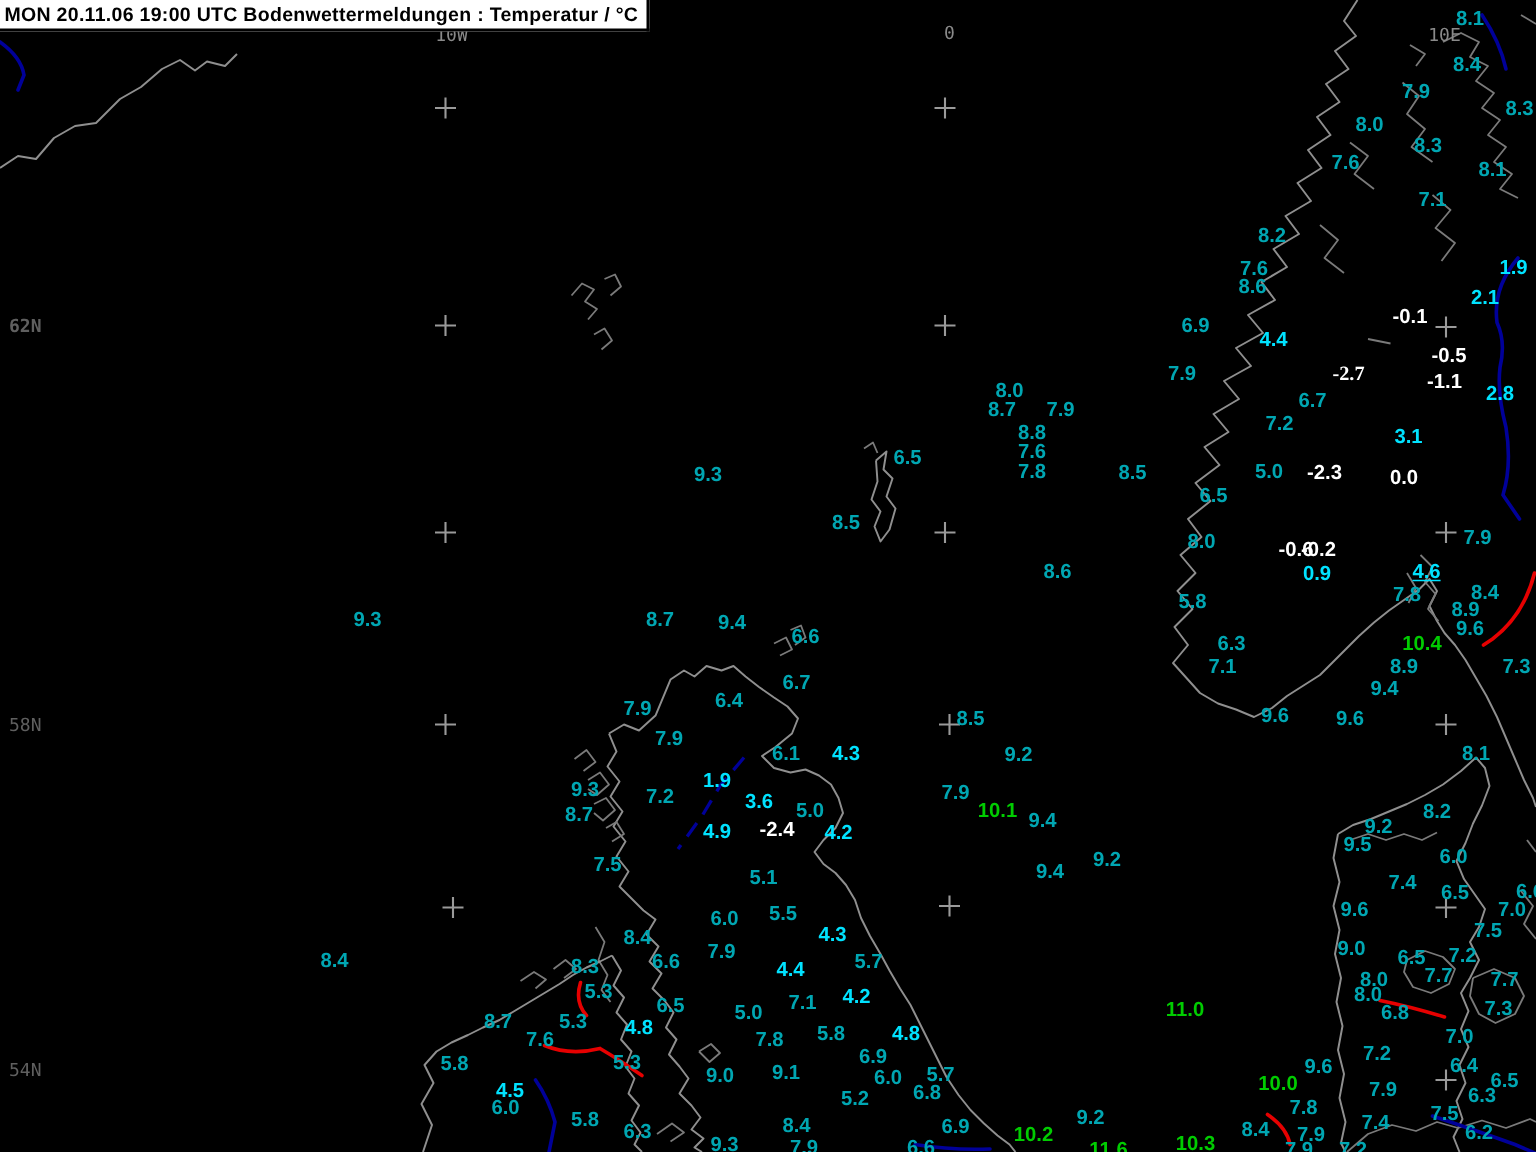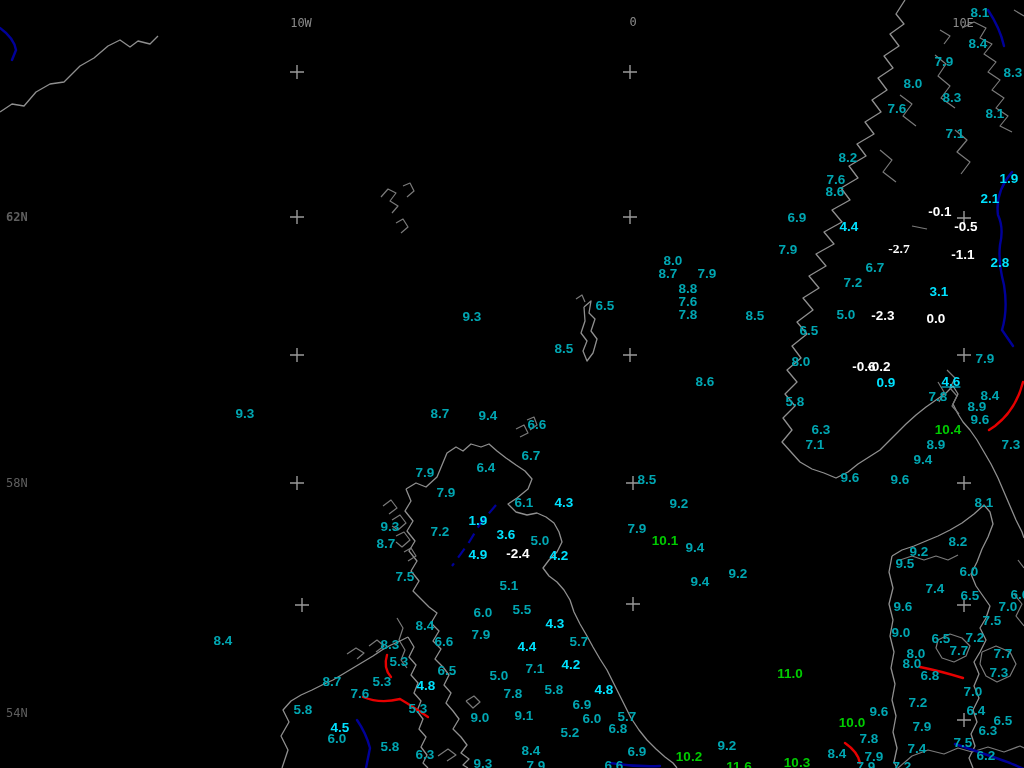--- a/index.html
+++ b/index.html
@@ -134,21 +134,21 @@
       <span class="stn v-m" style="left: 848px; top: 157px;">8.2</span>
       <span class="stn v-m" style="left: 836px; top: 179px;">7.6</span>
       <span class="stn v-m" style="left: 835px; top: 191px;">8.6</span>
       <span class="stn v-m" style="left: 797px; top: 217px;">6.9</span>
       <span class="stn v-c" style="left: 849px; top: 226px;">4.4</span>
       <span class="stn v-c" style="left: 1009px; top: 178px;">1.9</span>
       <span class="stn v-c" style="left: 990px; top: 198px;">2.1</span>
       <span class="stn v-w" style="left: 940px; top: 211px;">-0.1</span>
       <span class="stn v-m" style="left: 788px; top: 249px;">7.9</span>
       <span class="stn v-w" style="left: 899px; top: 249px; font-family: Liberation Serif, serif;">-2.7</span>
-      <span class="stn v-w" style="left: 966px; top: 226px;">-0.5</span>
+      <span class="stn v-w" style="left: 966px; top: 237px;">-0.5</span>
       <span class="stn v-w" style="left: 963px; top: 254px;">-1.1</span>
       <span class="stn v-c" style="left: 1000px; top: 262px;">2.8</span>
       <span class="stn v-m" style="left: 875px; top: 267px;">6.7</span>
       <span class="stn v-m" style="left: 853px; top: 282px;">7.2</span>
       <span class="stn v-c" style="left: 939px; top: 291px;">3.1</span>
       <span class="stn v-m" style="left: 673px; top: 260px;">8.0</span>
       <span class="stn v-m" style="left: 668px; top: 273px;">8.7</span>
       <span class="stn v-m" style="left: 707px; top: 273px;">7.9</span>
       <span class="stn v-m" style="left: 688px; top: 288px;">8.8</span>
       <span class="stn v-m" style="left: 688px; top: 301px;">7.6</span>
@@ -157,21 +157,21 @@
       <span class="stn v-m" style="left: 846px; top: 314px;">5.0</span>
       <span class="stn v-w" style="left: 883px; top: 315px;">-2.3</span>
       <span class="stn v-m" style="left: 809px; top: 330px;">6.5</span>
       <span class="stn v-w" style="left: 936px; top: 318px;">0.0</span>
       <span class="stn v-m" style="left: 472px; top: 316px;">9.3</span>
       <span class="stn v-m" style="left: 605px; top: 305px;">6.5</span>
       <span class="stn v-m" style="left: 564px; top: 348px;">8.5</span>
       <span class="stn v-m" style="left: 801px; top: 361px;">8.0</span>
       <span class="stn v-w" style="left: 864px; top: 366px;">-0.6</span>
       <span class="stn v-w" style="left: 879px; top: 366px;">-0.2</span>
-      <span class="stn v-c" style="left: 878px; top: 382px; margin-left: 8px;">0.9</span>
+      <span class="stn v-c" style="left: 878px; top: 382px;">0.9</span>
       <span class="stn v-c" style="left: 951px; top: 381px; text-decoration: underline;">4.6</span>
       <span class="stn v-m" style="left: 985px; top: 358px;">7.9</span>
       <span class="stn v-m" style="left: 938px; top: 396px;">7.8</span>
       <span class="stn v-m" style="left: 990px; top: 395px;">8.4</span>
       <span class="stn v-m" style="left: 977px; top: 406px;">8.9</span>
       <span class="stn v-m" style="left: 980px; top: 419px;">9.6</span>
       <span class="stn v-g" style="left: 948px; top: 429px;">10.4</span>
       <span class="stn v-m" style="left: 936px; top: 444px;">8.9</span>
       <span class="stn v-m" style="left: 1011px; top: 444px;">7.3</span>
       <span class="stn v-m" style="left: 923px; top: 459px;">9.4</span>
@@ -294,13 +294,14 @@
 
   <div id="labels">
       <span class="lonlab" style="left: 301px; top: 23px;">10W</span>
       <span class="lonlab" style="left: 633px; top: 22px;">0</span>
       <span class="lonlab" style="left: 963px; top: 23px;">10E</span>
       <span class="latlab" style="left: 6px; top: 217px; font-weight: bold;">62N</span>
       <span class="latlab" style="left: 6px; top: 483px;">58N</span>
       <span class="latlab" style="left: 6px; top: 713px;">54N</span>
     </div>
 
+  <div id="titlebar">MON 20.11.06 19:00 UTC  Bodenwettermeldungen :  Temperatur / °C</div>
 </div>
 
 </body></html>

